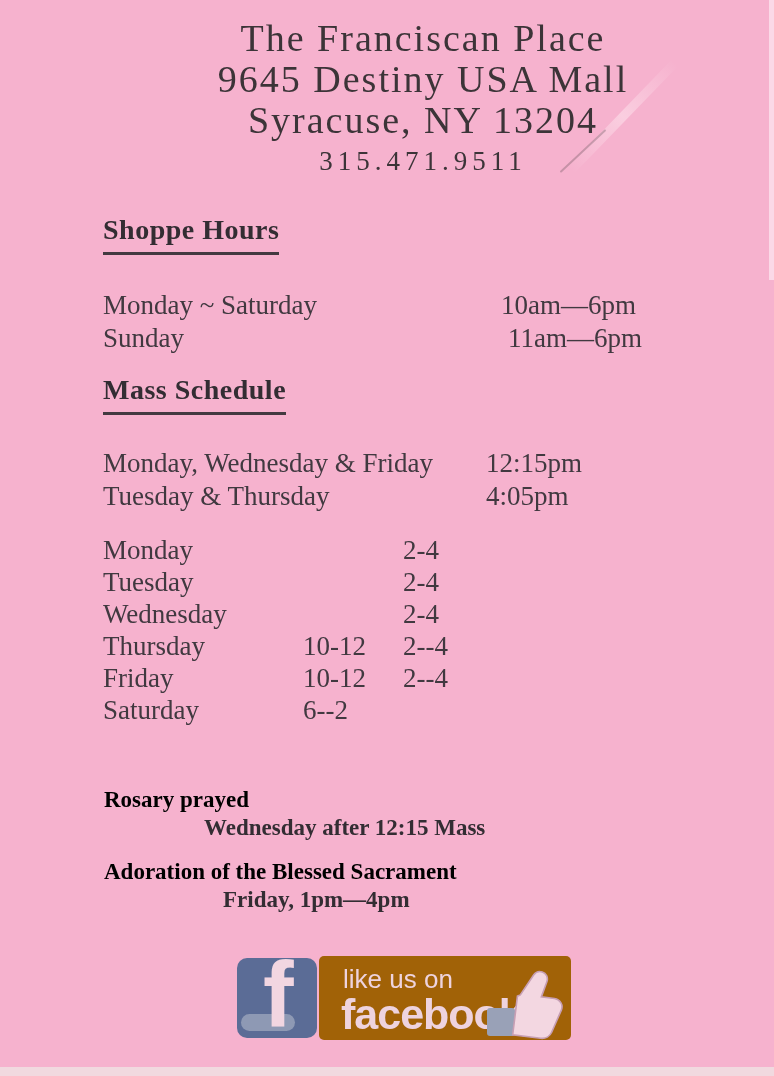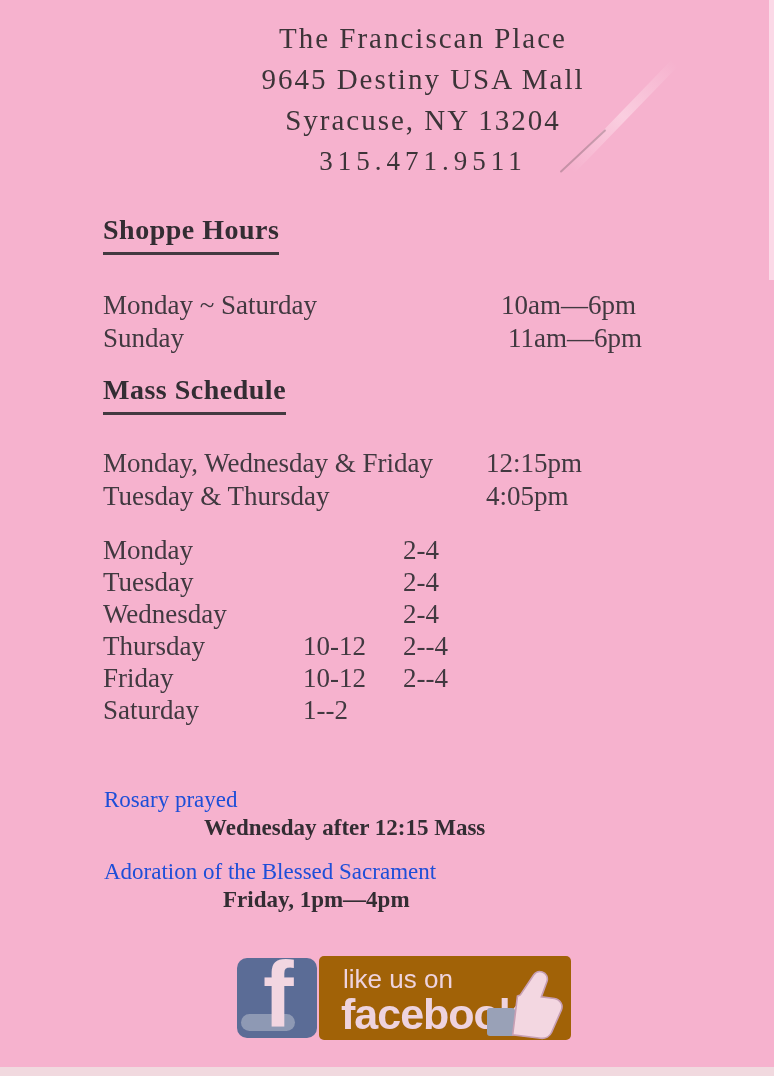--- a/index.html
+++ b/index.html
@@ -13,21 +13,21 @@
     color:#413940;
   }
 
   
   .header {
     position:absolute; top:18px; left:0;
     width:774px; box-sizing:border-box; padding-left:72px;
     text-align:center;
   }
   .h-line {
-    font-size:29px; line-height:41px;
+    font-size:38px; line-height:41px;
     letter-spacing:2px; color:#3c3438;
   }
   .h-line.phone { font-size:27px; letter-spacing:5px; }
 
   
   .sec { position:absolute; left:103px; width:580px; }
   .sec-title {
     display:inline-block;
     font-size:28px; font-weight:bold; line-height:32px;
     letter-spacing:0.5px; color:#332d33;
@@ -48,21 +48,21 @@
   .mass .row .time { left:383px; }
 
   .recon { top:531px; }
   .recon .rows { margin-top:3px; }
   .recon .row { height:32px; line-height:32px; }
   .recon .row .morning { position:absolute; left:200px; }
   .recon .row .afternoon { position:absolute; left:300px; }
 
   
   .small-sec { position:absolute; left:104px; width:560px; }
-  .small-title { font-size:23px; font-weight:normal; line-height:28px; color:#1d4ed8; }
+  .small-title { font-size:23px; font-weight:bold; line-height:28px; color:#000000; }
   .small-detail { font-size:23px; font-weight:bold; line-height:28px; color:#332d33; }
   .rosary { top:786px; }
   .rosary .small-detail { margin-left:100px; }
   .adoration { top:858px; }
   .adoration .small-detail { margin-left:119px; }
 
   
   .fb-badge { position:absolute; left:237px; top:956px; width:334px; height:84px; }
   .fb-square {
     position:absolute; left:0; top:2px; width:80px; height:80px;
@@ -183,21 +183,21 @@
         <span class="morning">10-12</span>
         <span class="afternoon">2--4</span>
       </div>
       <div class="row">
         <span class="day">Friday</span>
         <span class="morning">10-12</span>
         <span class="afternoon">2--4</span>
       </div>
       <div class="row">
         <span class="day">Saturday</span>
-        <span class="morning">1--2</span>
+        <span class="morning">6--2</span>
         <span class="afternoon"></span>
       </div>
     </div>
   </div>
 
   <div class="small-sec rosary">
     <div class="small-title">Rosary prayed</div>
     <div class="small-detail">Wednesday after 12:15 Mass</div>
   </div>
 

